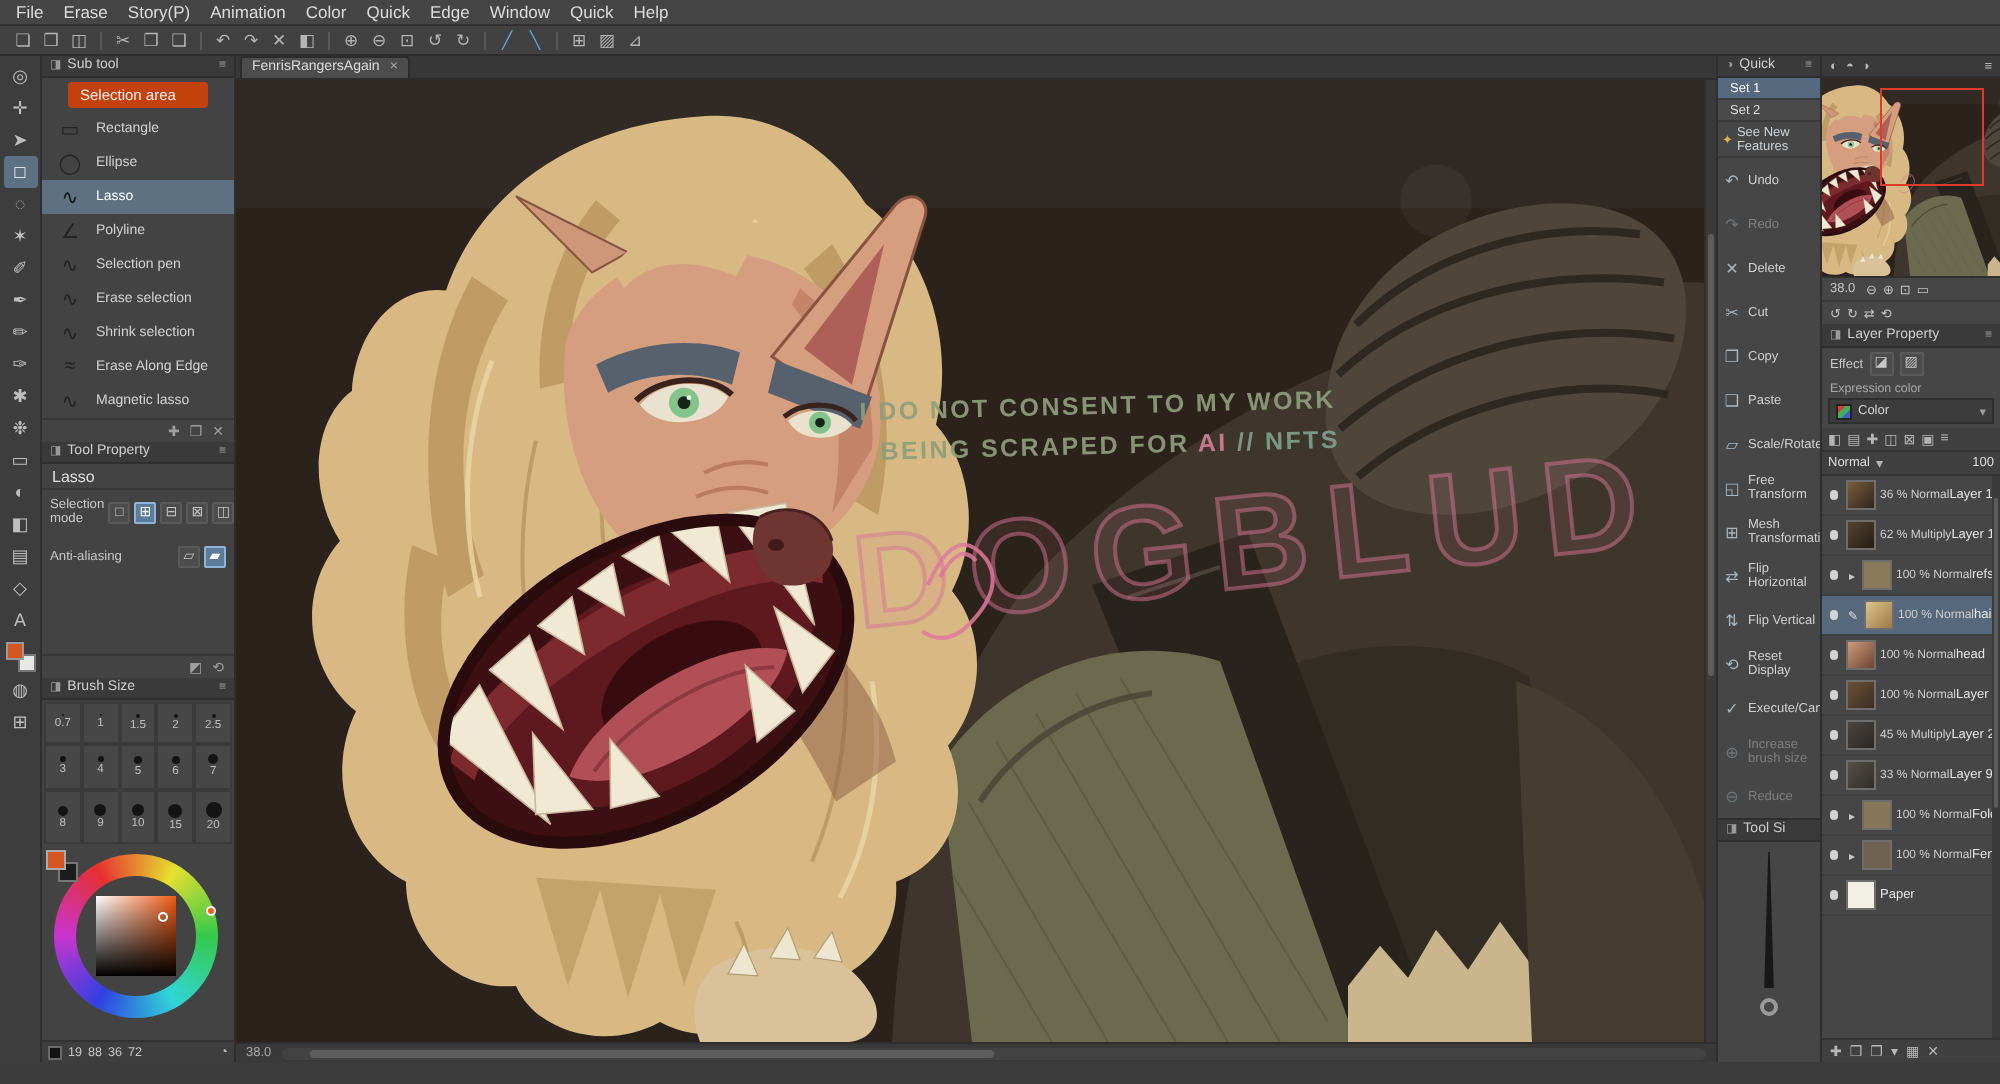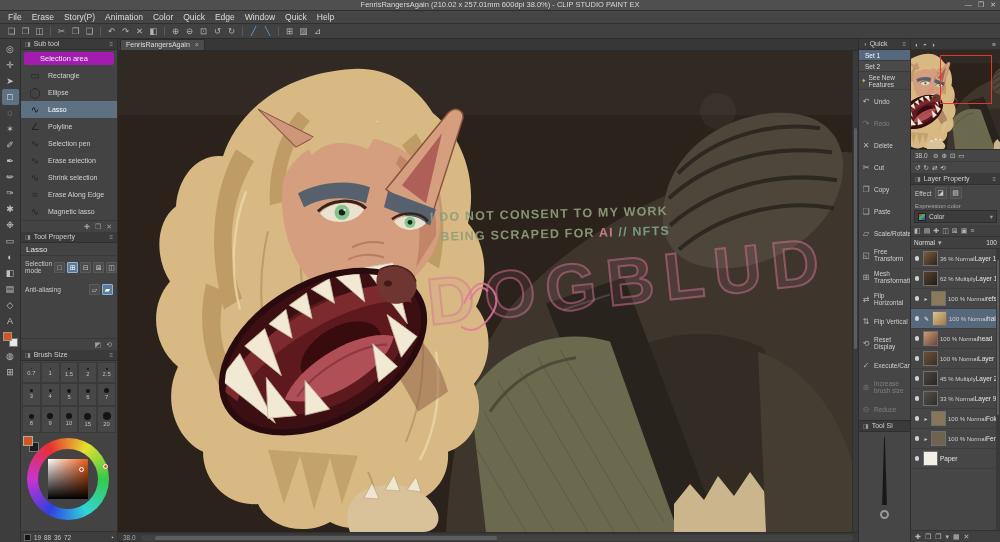--- a/index.html
+++ b/index.html
@@ -26,21 +26,21 @@
 .swatches{position:relative;width:15px;height:15px;margin:3px 0 1px}
 .sw-fg{position:absolute;left:0;top:0;width:9px;height:9px;background:#d4551f;border:1px solid #999}
 .sw-bg{position:absolute;right:0;bottom:0;width:9px;height:9px;background:#e8e8e8;border:1px solid #777}
 
 
 .leftcol{width:97px;background:#434343;border-right:1px solid #2e2e2e;display:flex;flex-direction:column;font-size:7px}
 .phead{height:11px;background:#3a3a3a;border-bottom:1px solid #2f2f2f;color:#cfcfcf;font-size:7px;line-height:10px;padding:0 4px;display:flex;align-items:center;gap:3px;flex:none}
 .phead .ph-ic{color:#9a9a9a;font-size:6px}
 .phead .ph-r{margin-left:auto;color:#9a9a9a;font-size:6px}
 .p-subtool{height:193px;display:flex;flex-direction:column}
-.groupbar{height:13px;background:#a21caf;color:#eee;font-size:7.5px;line-height:13px;padding-left:16px;margin:2px 3px;border-radius:2px;flex:none}
+.groupbar{height:13px;background:#c2410c;color:#eee;font-size:7.5px;line-height:13px;padding-left:6px;margin:2px 13px;border-radius:2px;flex:none}
 .stlist{flex:1;overflow:hidden}
 .strow{height:17px;display:flex;align-items:center;gap:2px;padding-left:3px;color:#d2d2d2}
 .strow .stic{width:22px;text-align:center;font-size:10px;color:#232323;flex:none}
 .strow.sel{background:#5d7183;color:#fff}
 .strow.sel .stic{color:#111}
 .pfoot{height:12px;border-top:1px solid #383838;display:flex;justify-content:flex-end;gap:5px;padding:0 5px;align-items:center;color:#9f9f9f;font-size:7px;flex:none}
 .p-toolprop{height:118px;display:flex;flex-direction:column}
 .tp-name{height:13px;line-height:13px;padding-left:5px;color:#e0e0e0;font-size:8px;border-bottom:1px solid #393939;flex:none}
 .tp-row{display:flex;align-items:center;height:22px;padding:0 4px;gap:2px;color:#c8c8c8}
 .tp-label{flex:1;font-size:6.6px}
@@ -140,28 +140,20 @@
 .lname{font-size:6.5px;color:#e6e6e6;line-height:8px;white-space:nowrap;overflow:hidden}
 .llscroll{position:absolute;right:0;top:0;bottom:0;width:4px;background:#3a3a3a}
 .llscroll i{position:absolute;top:4%;height:55%;left:1px;right:1px;background:#5c5c5c;border-radius:2px;display:block}
 .lfoot{height:12px;display:flex;gap:4px;align-items:center;padding:0 4px;background:#404040;border-top:1px solid #333;color:#b8b8b8;font-size:7px;flex:none}
 </style>
 </head>
 <body>
 
 <div class="app">
 
-  <div class="titlebar">
-    <span>FenrisRangersAgain (210.02 x 257.01mm 600dpi 38.0%) - CLIP STUDIO PAINT EX</span>
-    <span class="win-controls">
-      <span>—</span>
-      <span>❐</span>
-      <span>✕</span>
-    </span>
-  </div>
 
   <div class="menubar">
     <span class="mi">File</span>
     <span class="mi">Erase</span>
     <span class="mi">Story(P)</span>
     <span class="mi">Animation</span>
     <span class="mi">Color</span>
     <span class="mi">Quick</span>
     <span class="mi">Edge</span>
     <span class="mi">Window</span>

